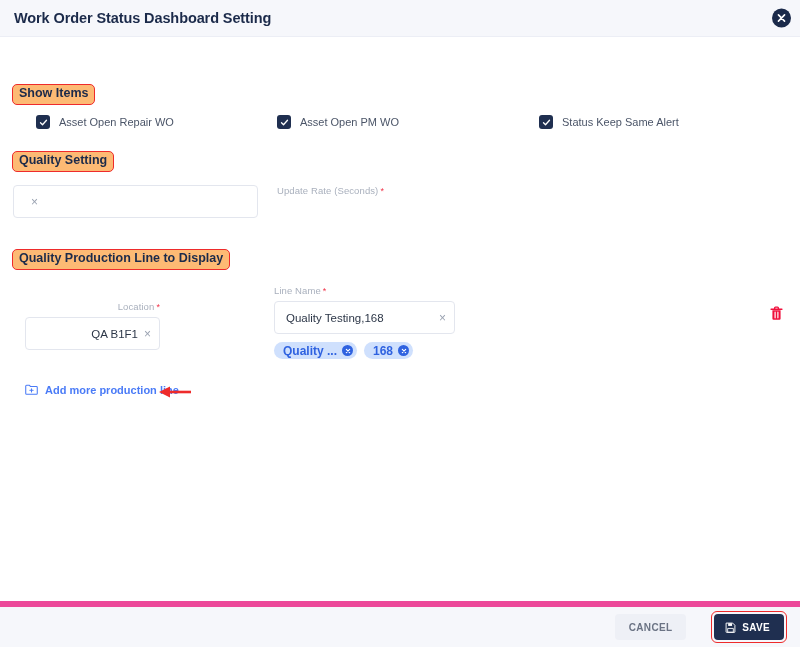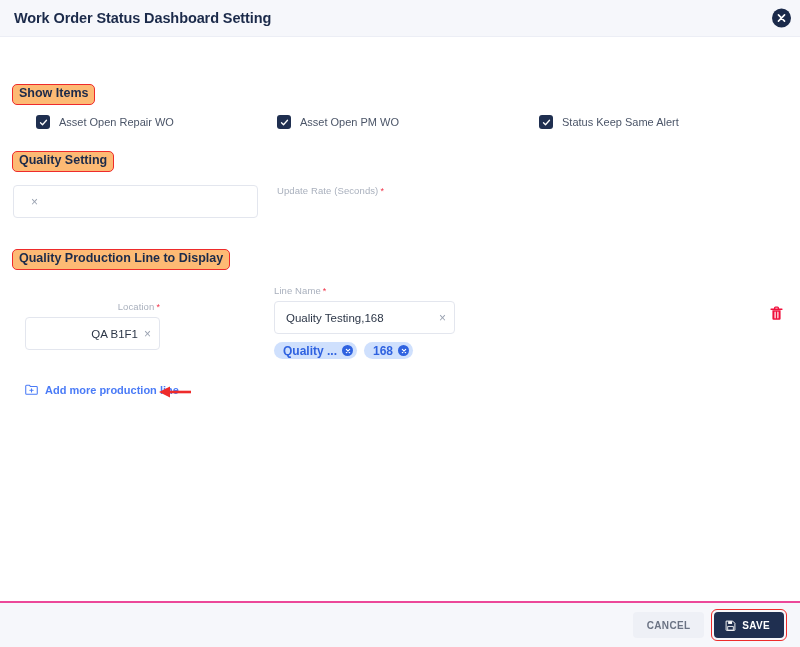--- a/index.html
+++ b/index.html
@@ -204,26 +204,26 @@
     left: 770px;
     top: 269px;
     cursor: pointer;
   }
 
   
   .dlg-footer {
     flex: 0 0 46px;
     height: 46px;
     background: #f6f7fb;
-    border-top: 2px solid #ec4899;
+    border-top: 6px solid #ec4899;
     display: flex;
     align-items: center;
     justify-content: flex-end;
     padding-right: 16px;
-    gap: 10px;
+    gap: 28px;
     position: relative;
   }
   .btn-cancel {
     background: #eef0f6;
     border: none;
     border-radius: 4px;
     color: #6b7384;
     font-size: 10px;
     font-weight: bold;
     letter-spacing: 0.3px;

